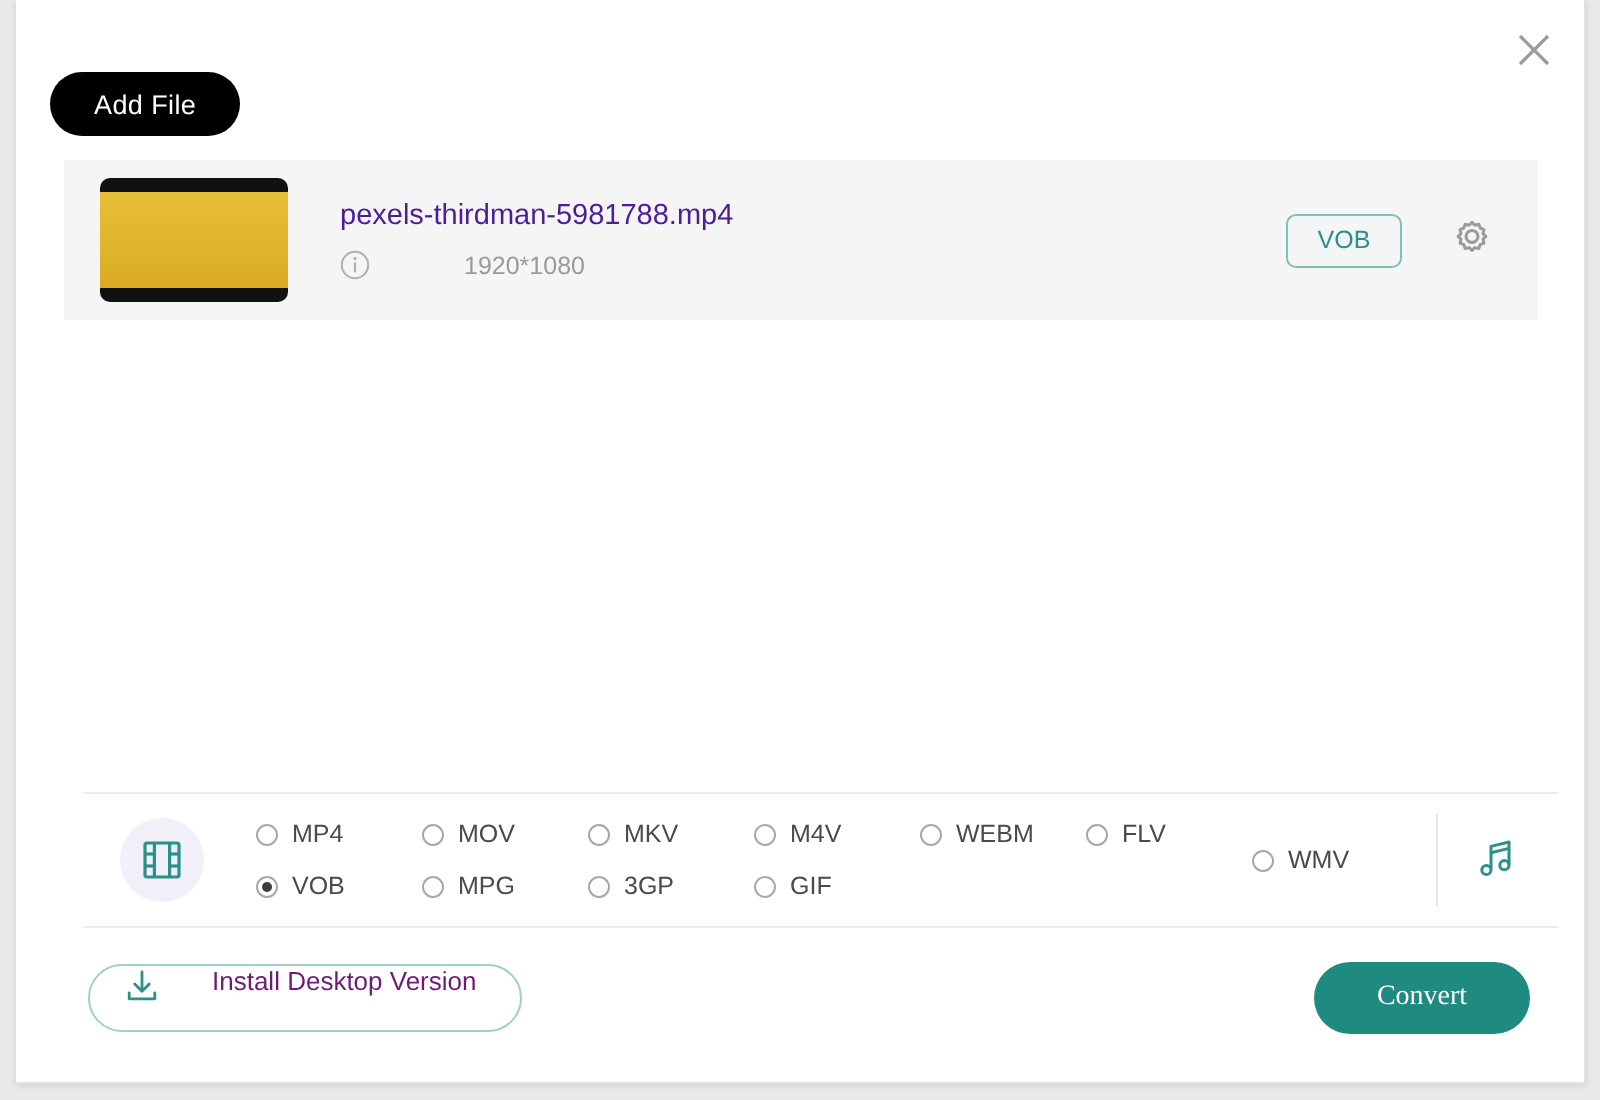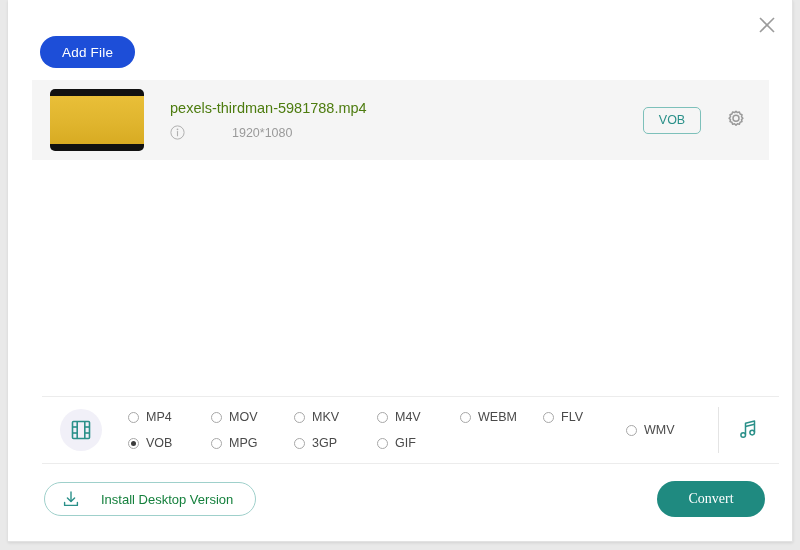--- a/index.html
+++ b/index.html
@@ -35,25 +35,25 @@
     display: flex;
     align-items: center;
     justify-content: center;
     cursor: pointer;
   }
   .close-btn svg { display:block; }
 
   
   .add-file-btn {
     position: absolute;
-    left: 32px;
+    left: 17px;
     top: 36px;
     height: 32px;
     padding: 0 22px;
-    background: #1d4ed8;
+    background: #000000;
     color: #ffffff;
     border: none;
     border-radius: 16px;
     font-size: 13.5px;
     font-family: "Liberation Sans", sans-serif;
     cursor: pointer;
     letter-spacing: .2px;
   }
 
   
@@ -91,21 +91,21 @@
     background: linear-gradient(180deg, #e9bf38 0%, #e0b52e 55%, #d8ab22 100%);
   }
 
   .file-meta {
     margin-left: 26px;
     flex: 1 1 auto;
     min-width: 0;
   }
   .file-name {
     font-size: 14.5px;
-    color: #4d7c0f;
+    color: #4c1d95;
     margin-bottom: 9px;
     white-space: nowrap;
     overflow: hidden;
     text-overflow: ellipsis;
   }
   .file-res-line {
     display: flex;
     align-items: center;
     gap: 10px;
   }
@@ -229,27 +229,27 @@
 
   .install-btn {
     position: absolute;
     left: 36px;
     top: 18px;
     height: 34px;
     padding: 0 22px 0 16px;
     background: #ffffff;
     border: 1px solid #9fd0cb;
     border-radius: 17px;
-    color: #15803d;
+    color: #701a75;
     font-size: 13px;
     font-family: "Liberation Sans", sans-serif;
     cursor: pointer;
     display: flex;
-    align-items: center;
-    gap: 20px;
+    align-items: flex-start;
+    gap: 25px;
   }
 
   .convert-btn {
     position: absolute;
     right: 28px;
     top: 17px;
     width: 108px;
     height: 36px;
     background: #1f8a80;
     border: none;

